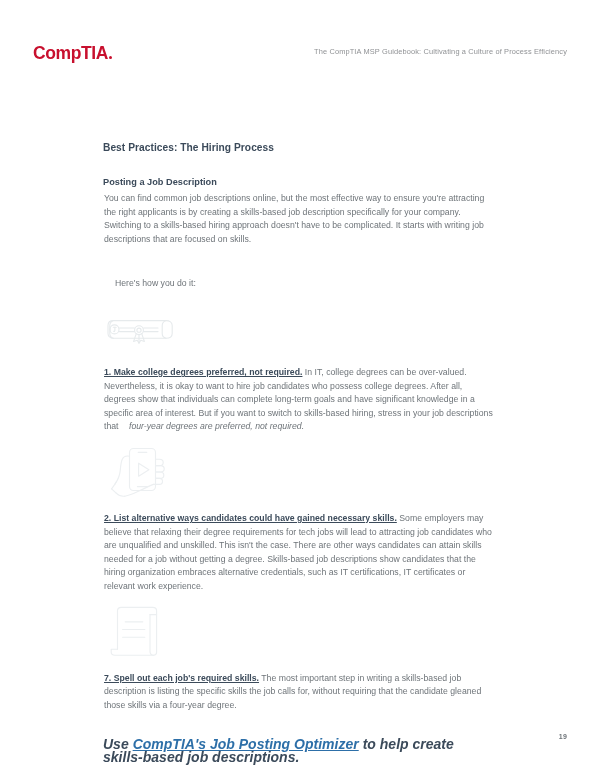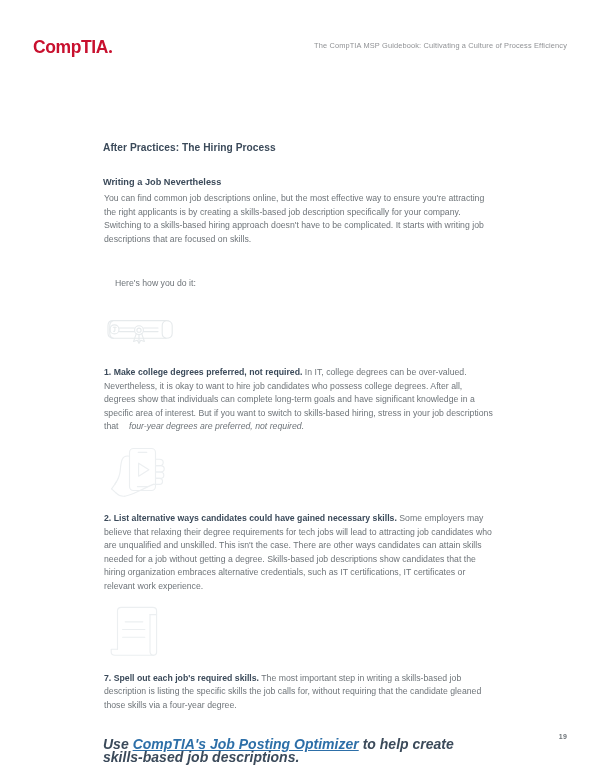--- a/index.html
+++ b/index.html
@@ -19,21 +19,21 @@
     position: relative;
     width: 600px;
     height: 776px;
     background: #ffffff;
     overflow: hidden;
   }
 
   
   .header {
     position: absolute;
-    top: 37px;
+    top: 43px;
     left: 0;
     width: 600px;
     height: 26px;
   }
   .logo {
     position: absolute;
     left: 33px;
     top: 0px;
     font-size: 17.5px;
     font-weight: 700;
@@ -94,20 +94,21 @@
     margin: 1px;
     font-size: 8.7px;
     line-height: 13.6px;
     color: #6e7479;
     letter-spacing: 0.01px;
     text-align: left;
   }
   p.body b, p.body .lead {
     font-weight: 700;
     color: #3b4a5a;
+    text-decoration: underline;
   }
   p.body i { font-style: italic; padding-left: 8px; }
 
   .spacer-intro { height: 18px; }
 
   .here-line {
     margin: 12px;
     font-size: 8.7px;
     line-height: 13.6px;
     color: #6e7479;
@@ -157,23 +158,23 @@
 
 <div class="page">
 
   <div class="header">
     <div class="logo"><span>CompTIA</span><span class="dot"></span></div>
     <div class="header-title">The CompTIA MSP Guidebook: Cultivating a Culture of Process Efficiency</div>
   </div>
 
   <div class="content">
 
-    <h1 class="section-title">After Practices: The Hiring Process</h1>
-
-    <h2 class="sub-title">Writing a Job Nevertheless</h2>
+    <h1 class="section-title">Best Practices: The Hiring Process</h1>
+
+    <h2 class="sub-title">Posting a Job Description</h2>
 
     <p class="body">You can find common job descriptions online, but the most effective way to ensure you're attracting the right applicants is by creating a skills-based job description specifically for your company. Switching to a skills-based hiring approach doesn't have to be complicated. It starts with writing job descriptions that are focused on skills.</p>
 
     <div class="spacer-intro"></div>
 
     <p class="here-line">Here's how you do it:</p>
 
     <div class="icon-wrap icon-diploma">
       <svg width="78" height="34" viewBox="0 0 78 34" fill="none" stroke="#e6eaec" stroke-width="1.1" stroke-linecap="round" stroke-linejoin="round">
         <path d="M5 8.5 C5 5.5 7.2 3.6 10.4 3.6 L63 3.6 C66.6 3.6 69.2 5.6 69.2 8.6 L69.2 16.5 C69.2 19.4 66.6 21.3 63 21.3 L10.4 21.3 C7.2 21.3 5 19.3 5 16.4 Z"></path>

